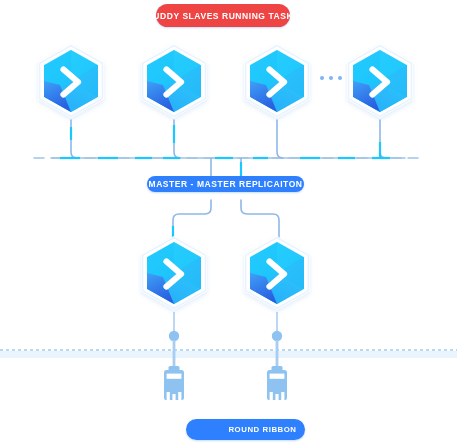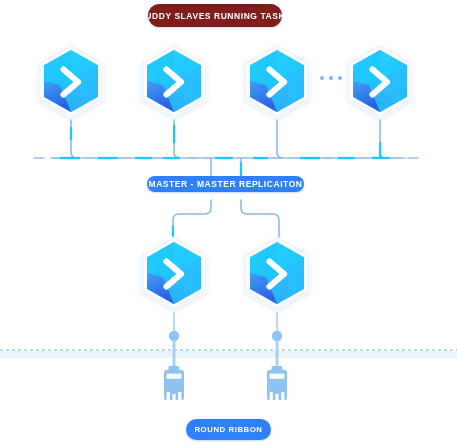--- a/index.html
+++ b/index.html
@@ -19,30 +19,30 @@
     border-radius:999px;
     color:#ffffff;
     font-weight:bold;
     letter-spacing:.55px;
     white-space:nowrap;
     text-align:center;
     box-shadow:0 1px 2px rgba(47,128,255,.28);
     z-index:40;
   }
   #ribbon-top{
-    left:148px;top:4px;width:134px;height:23px;
-    background:#7f1d1d;font-size:8.5px;
+    left:156px;top:4px;width:134px;height:23px;
+    background:#ef4444;font-size:8.5px;
   }
   #ribbon-mid{
     left:147px;top:176px;width:157px;height:16px;
     background:#2f80ff;font-size:8.5px;
   }
   #ribbon-bottom{
     left:186px;top:419px;width:85px;height:21px;
-    background:#2f80ff;font-size:7.8px;
+    background:#2f80ff;font-size:7.8px;padding-left:34px;
   }
 
   
   .wires{position:absolute;left:0;top:0;width:457px;height:446px;}
   #wires-back{z-index:10;}
 
   
   .hex{
     position:absolute;
     width:82px;height:82px;

